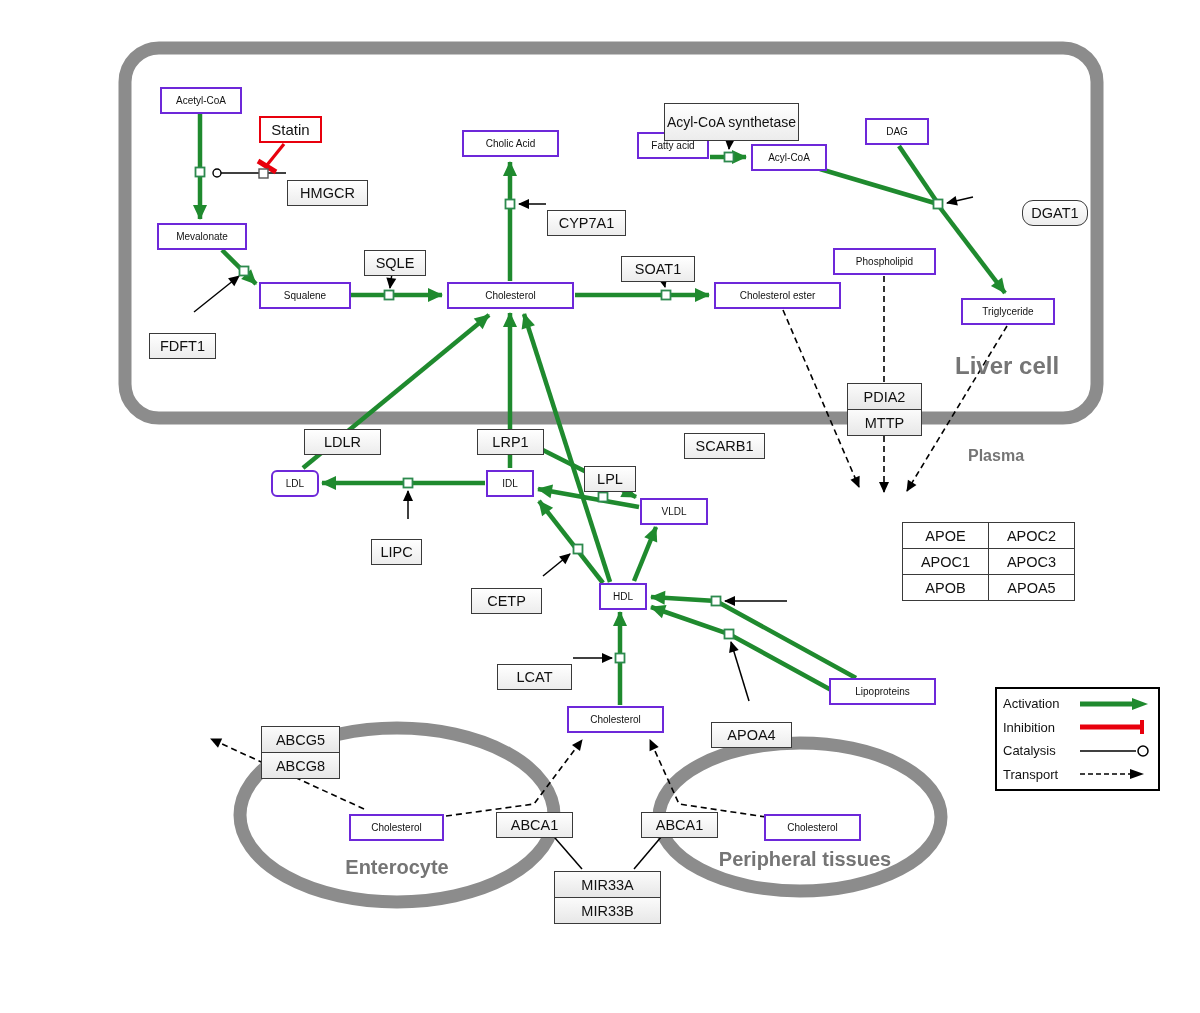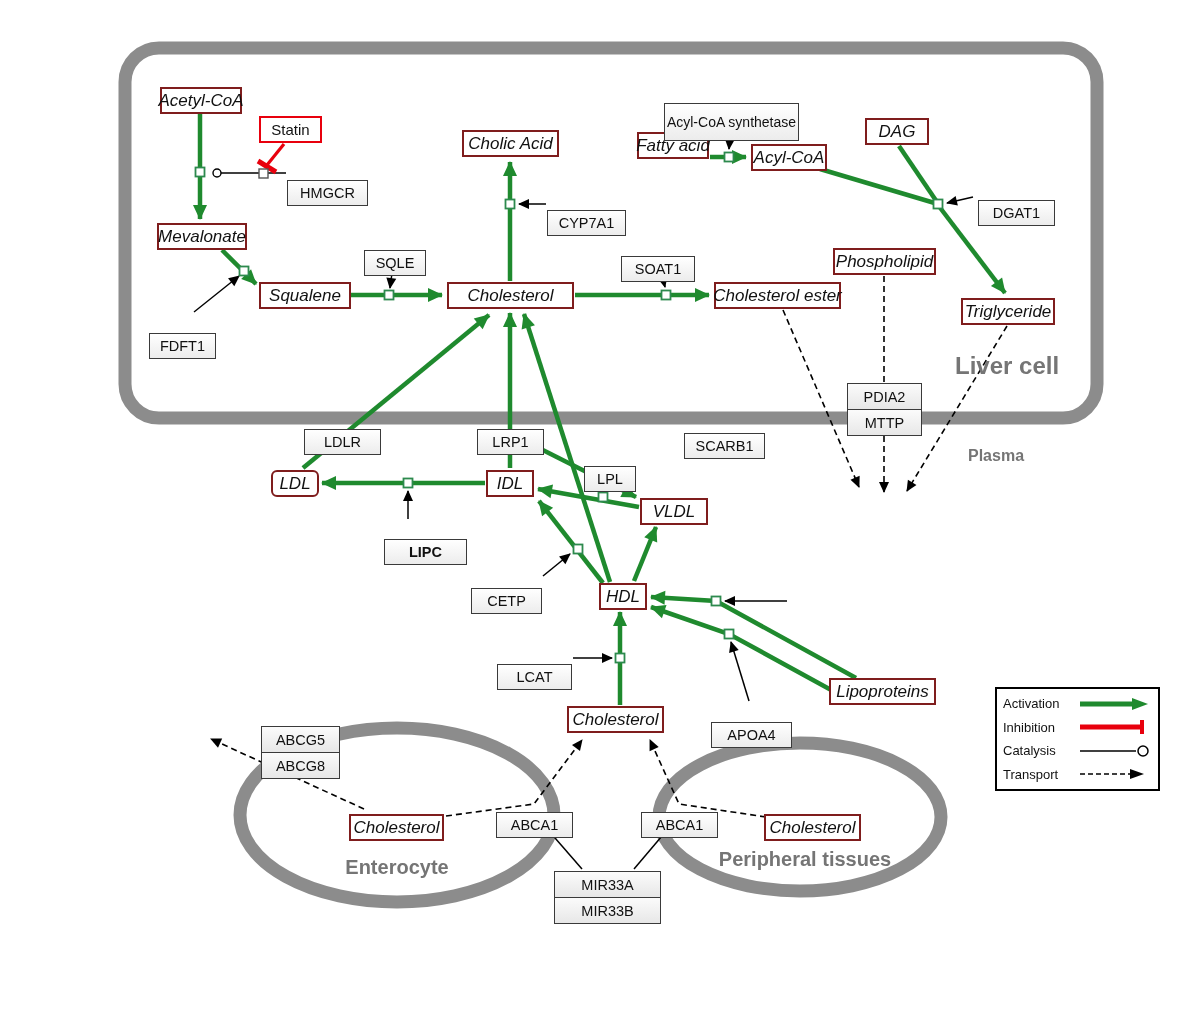--- a/index.html
+++ b/index.html
@@ -1,21 +1,21 @@
 <!DOCTYPE html>
 <html><head>
 <meta charset="utf-8">
 <style>
   html,body{margin:0;padding:0;background:#fff;}
   .canvas{position:relative;width:1200px;height:1013px;background:#fff;overflow:hidden;
           font-family:"Liberation Sans",sans-serif;color:#111;}
   svg.wire{position:absolute;left:0;top:0;}
   .node{position:absolute;box-sizing:border-box;display:flex;align-items:center;justify-content:center;
         text-align:center;background:#fff;white-space:nowrap;}
-  .met{border:2px solid #7f1d1d;height:27px;font-size:17px;font-style:italic;}
+  .met{border:2px solid #6d28d9;height:27px;font-size:10px;}
   .enz{border:1.5px solid #3a3a3a;height:26px;font-size:14.5px;background:linear-gradient(180deg,#ffffff,#ececec);margin-top:19px;}
   .enz.tall{height:38px;white-space:normal;line-height:1.05;font-size:14px;}
   .red{border:2px solid #e8000d;height:27px;font-size:15px;text-align:right;}
   .grp{position:absolute;border:1.5px solid #3a3a3a;background:#fff;box-sizing:border-box;}
   .grp .row{height:25px;display:flex;align-items:center;justify-content:center;font-size:14.5px;
             background:linear-gradient(180deg,#fbfbfb,#e7e7e7);}
   .grp .row + .row{border-top:1.5px solid #3a3a3a;}
   .apo-row{display:flex;}
   .apo-row + .apo-row{border-top:1.5px solid #3a3a3a;}
   .cell{flex:1;height:25px;display:flex;align-items:center;justify-content:center;font-size:14.5px;background:#fff;}
@@ -141,26 +141,26 @@
 <div class="node met" style="left:764px;top:814px;width:97px;">Cholesterol</div>
 
 <div class="node red" style="left:259px;top:116px;width:63px;">Statin</div>
 
 <div class="node enz" style="left:287px;top:161px;width:81px;">HMGCR</div>
 <div class="node enz" style="left:364px;top:231px;width:62px;">SQLE</div>
 <div class="node enz" style="left:149px;top:314px;width:67px;">FDFT1</div>
 <div class="node enz" style="left:547px;top:191px;width:79px;">CYP7A1</div>
 <div class="node enz" style="left:621px;top:237px;width:74px;">SOAT1</div>
 <div class="node enz tall" style="left:664px;top:84px;width:135px;">Acyl-CoA synthetase</div>
-<div class="node enz" style="left:978px;top:181px;width:77px;">DGAT1</div>
+<div class="node enz" style="left:1022px;top:181px;width:66px;border-radius:11px;">DGAT1</div>
 <div class="node enz" style="left:304px;top:410px;width:77px;">LDLR</div>
 <div class="node enz" style="left:477px;top:410px;width:67px;">LRP1</div>
 <div class="node enz" style="left:684px;top:414px;width:81px;">SCARB1</div>
 <div class="node enz" style="left:584px;top:447px;width:52px;">LPL</div>
-<div class="node enz" style="left:384px;top:520px;width:83px;font-weight:bold;">LIPC</div>
+<div class="node enz" style="left:371px;top:520px;width:51px;">LIPC</div>
 <div class="node enz" style="left:471px;top:569px;width:71px;">CETP</div>
 <div class="node enz" style="left:497px;top:645px;width:75px;">LCAT</div>
 <div class="node enz" style="left:711px;top:703px;width:81px;">APOA4</div>
 <div class="node enz" style="left:496px;top:793px;width:77px;">ABCA1</div>
 <div class="node enz" style="left:641px;top:793px;width:77px;">ABCA1</div>
 
 <div class="grp" style="left:847px;top:383px;width:75px;">
   <div class="row">PDIA2</div>
   <div class="row">MTTP</div>
 </div>
@@ -169,20 +169,34 @@
 <div class="grp" style="left:261px;top:726px;width:79px;">
   <div class="row">ABCG5</div>
   <div class="row">ABCG8</div>
 </div>
 
 <div class="grp" style="left:554px;top:871px;width:107px;">
   <div class="row">MIR33A</div>
   <div class="row">MIR33B</div>
 </div>
 
+<div class="grp" style="left:902px;top:522px;width:173px;">
+  <div class="apo-row">
+    <div class="cell">APOE</div>
+    <div class="cell">APOC2</div>
+  </div>
+  <div class="apo-row">
+    <div class="cell">APOC1</div>
+    <div class="cell">APOC3</div>
+  </div>
+  <div class="apo-row">
+    <div class="cell">APOB</div>
+    <div class="cell">APOA5</div>
+  </div>
+</div>
 
 <div class="comp-label" style="left:955px;top:352px;width:135px;font-size:24px;text-align:left;">Liver cell</div>
 <div class="comp-label" style="left:968px;top:447px;width:110px;font-size:16px;text-align:left;">Plasma</div>
 <div class="comp-label" style="left:327px;top:856px;width:140px;font-size:20px;text-align:center;">Enterocyte</div>
 <div class="comp-label" style="left:700px;top:848px;width:210px;font-size:20px;text-align:center;">Peripheral tissues</div>
 
 <div class="legend">
   <div class="lrow">
     <span>Activation</span>
     <svg width="74" height="16" viewBox="0 0 74 16">

